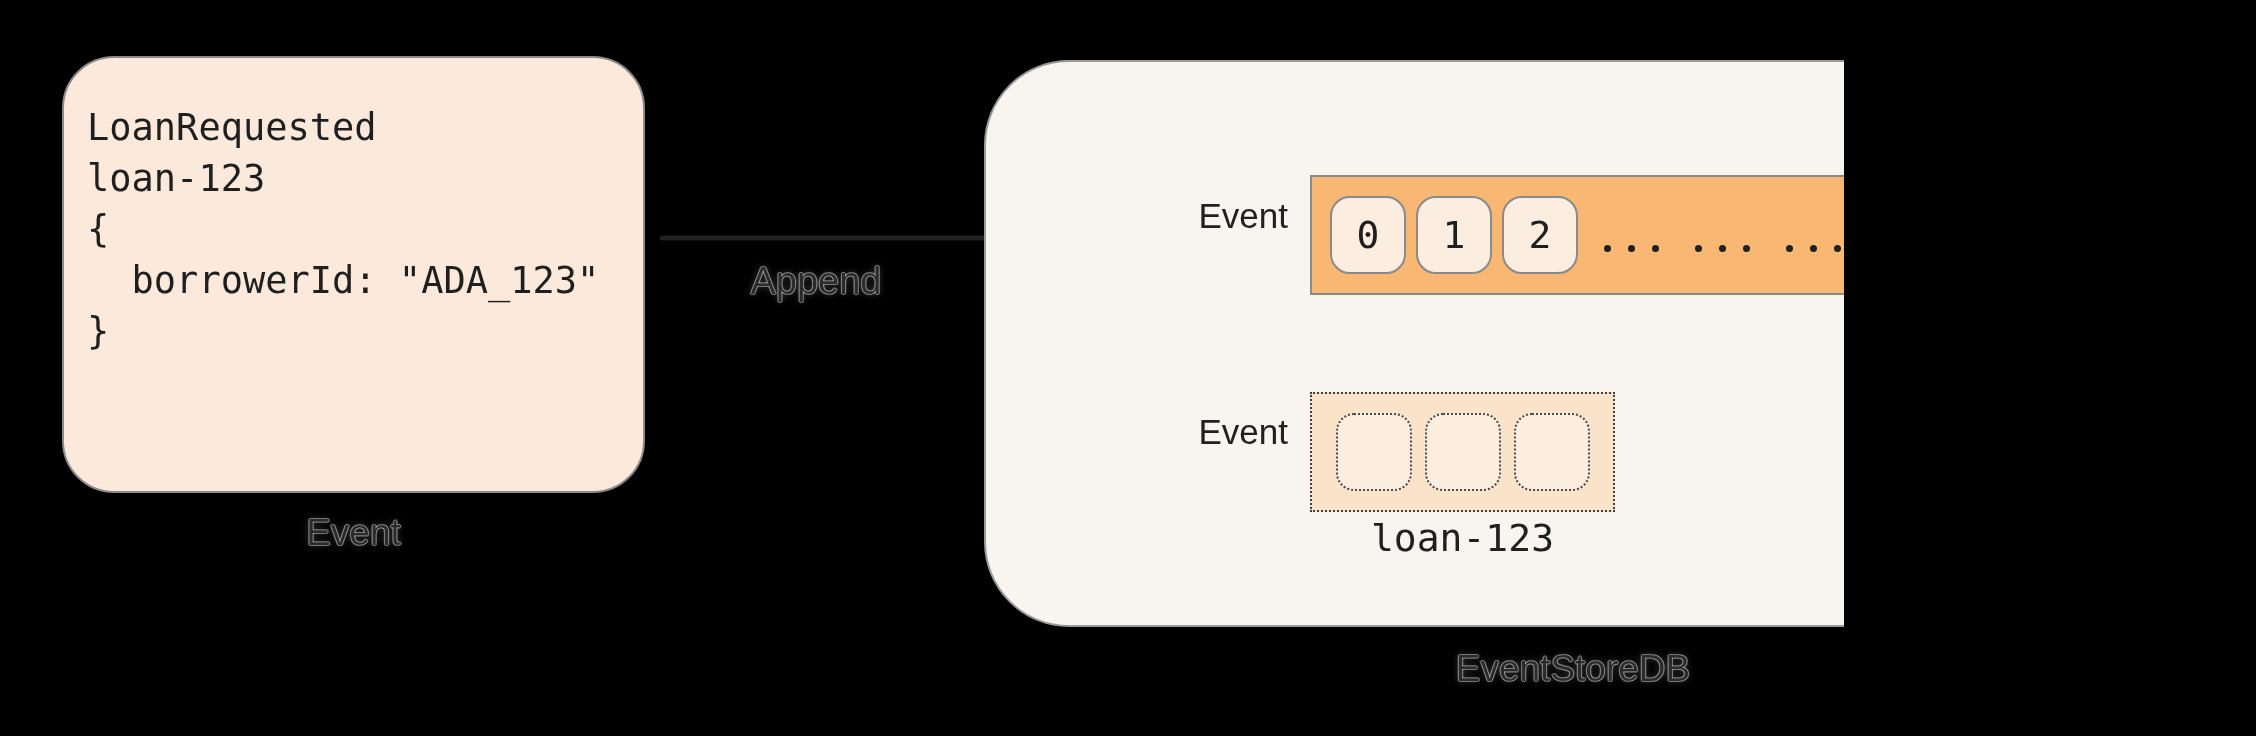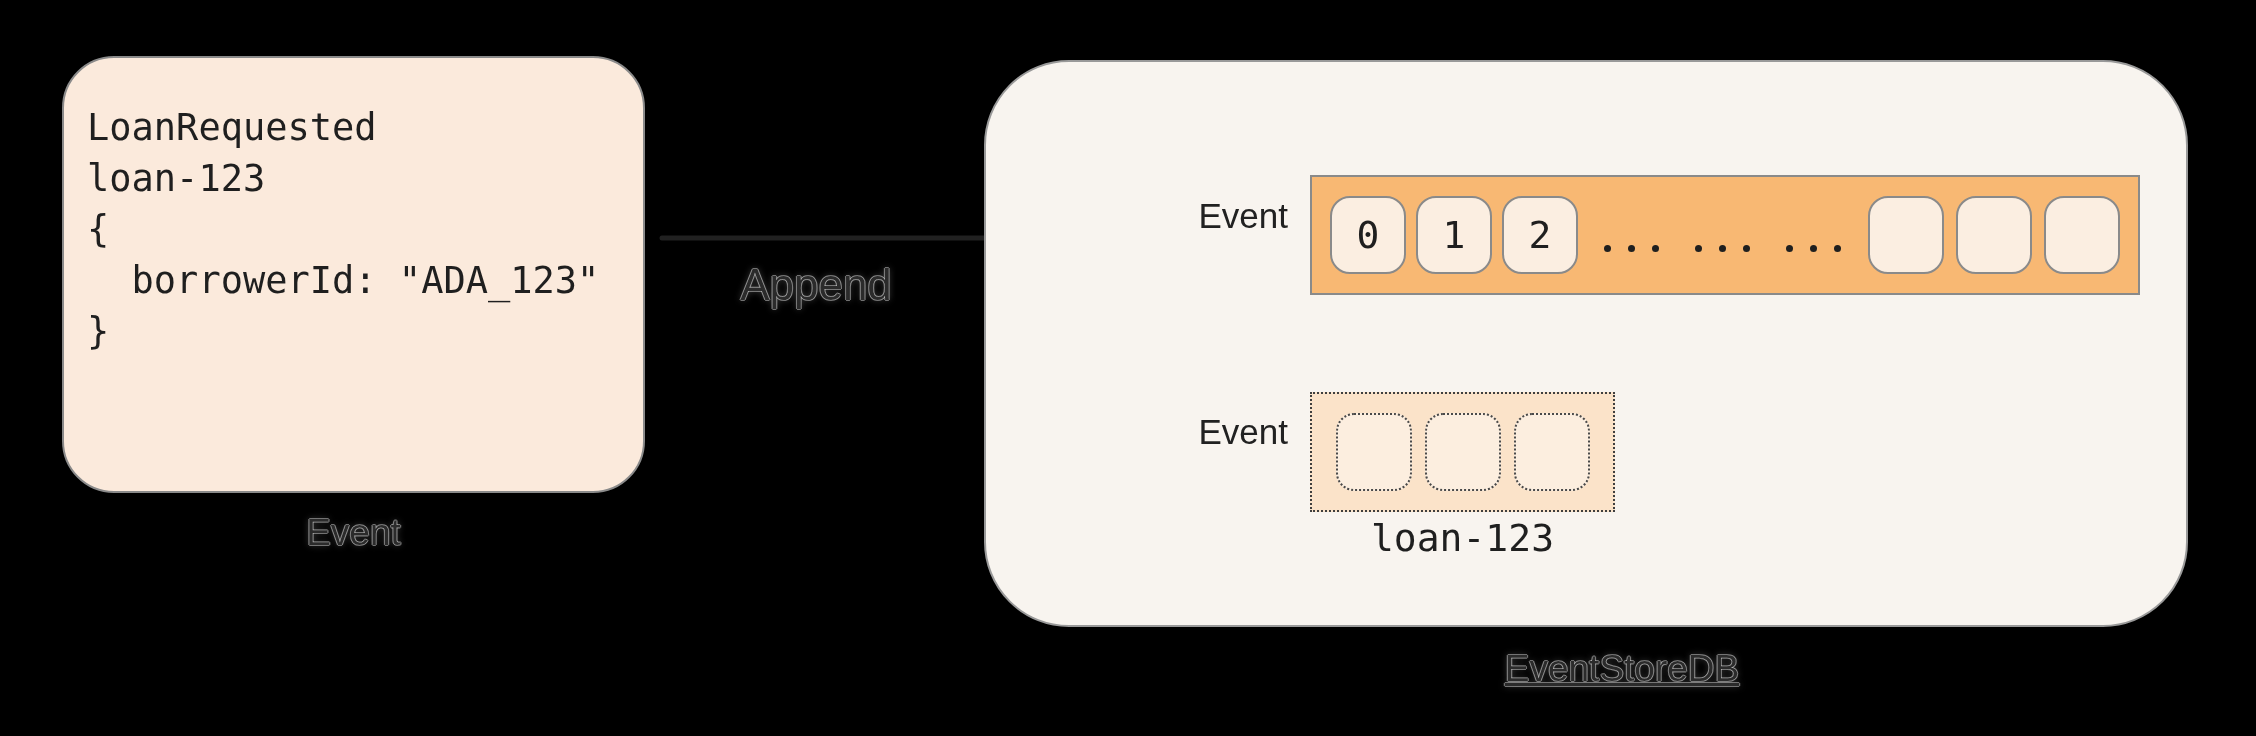--- a/index.html
+++ b/index.html
@@ -1,18 +1,18 @@
 <!DOCTYPE html>
 <html><head>
 <meta charset="utf-8">
 <style>
   html, body { margin: 0; padding: 0; background: #000; }
   .canvas {
     position: relative;
-    width: 2256px;
+    width: 1844px;
     height: 736px;
     background: #000;
     overflow: hidden;
     font-family: "Liberation Sans", sans-serif;
   }
   .mono { font-family: "DejaVu Sans Mono", monospace; }
 
   
   .event-card {
     position: absolute;
@@ -39,22 +39,22 @@
     color: #2b2b2b;
     text-shadow:
       1px 0 0 rgba(235,235,235,.45),
       -1px 0 0 rgba(235,235,235,.45),
       0 1px 0 rgba(235,235,235,.45),
       0 -1px 0 rgba(235,235,235,.45),
       0 0 7px rgba(255,255,255,.28);
     text-align: center;
   }
   .event-card-label { left: 62px; width: 583px; top: 512px; font-size: 37px; }
-  .append-label     { left: 716px; width: 200px; top: 260px; font-size: 44px; }
-  .store-label      { left: 1022px; width: 1200px; top: 648px; font-size: 37px; text-decoration: underline; }
+  .append-label     { left: 716px; width: 200px; top: 260px; font-size: 38px; }
+  .store-label      { left: 973px; width: 1200px; top: 648px; font-size: 37px; }
 
   
   .arrow-svg { position: absolute; left: 0; top: 0; }
 
   
   .store-box {
     position: absolute;
     left: 984px; top: 60px;
     width: 1204px; height: 567px;
     background: #F8F4EF;

